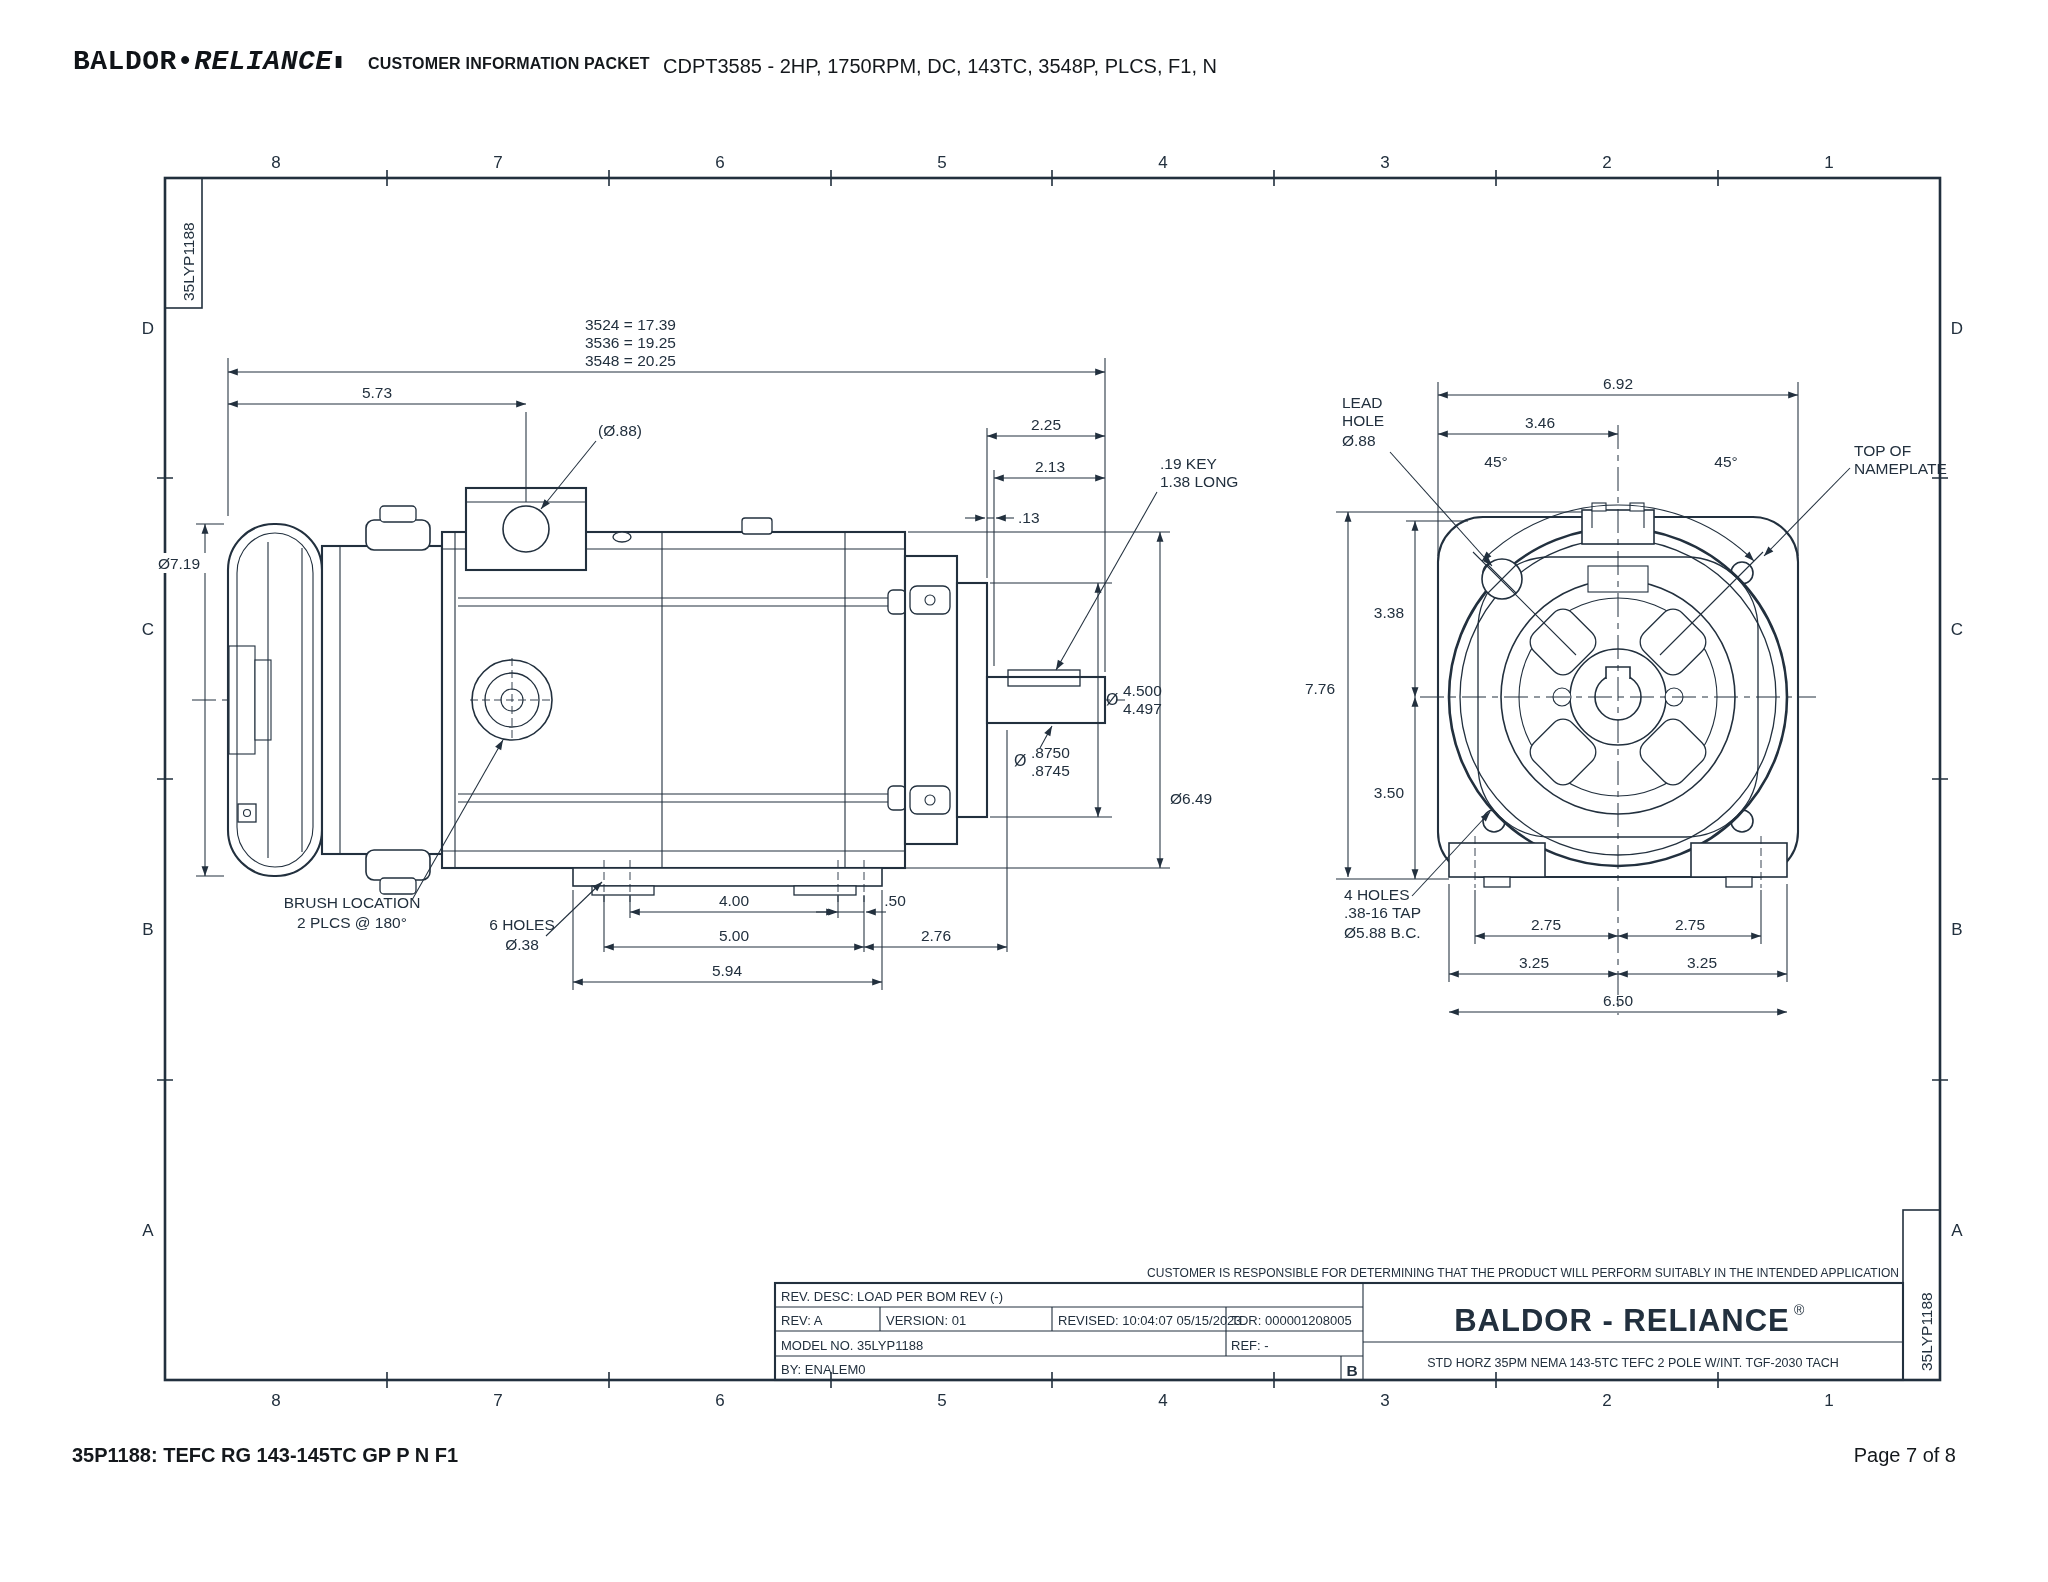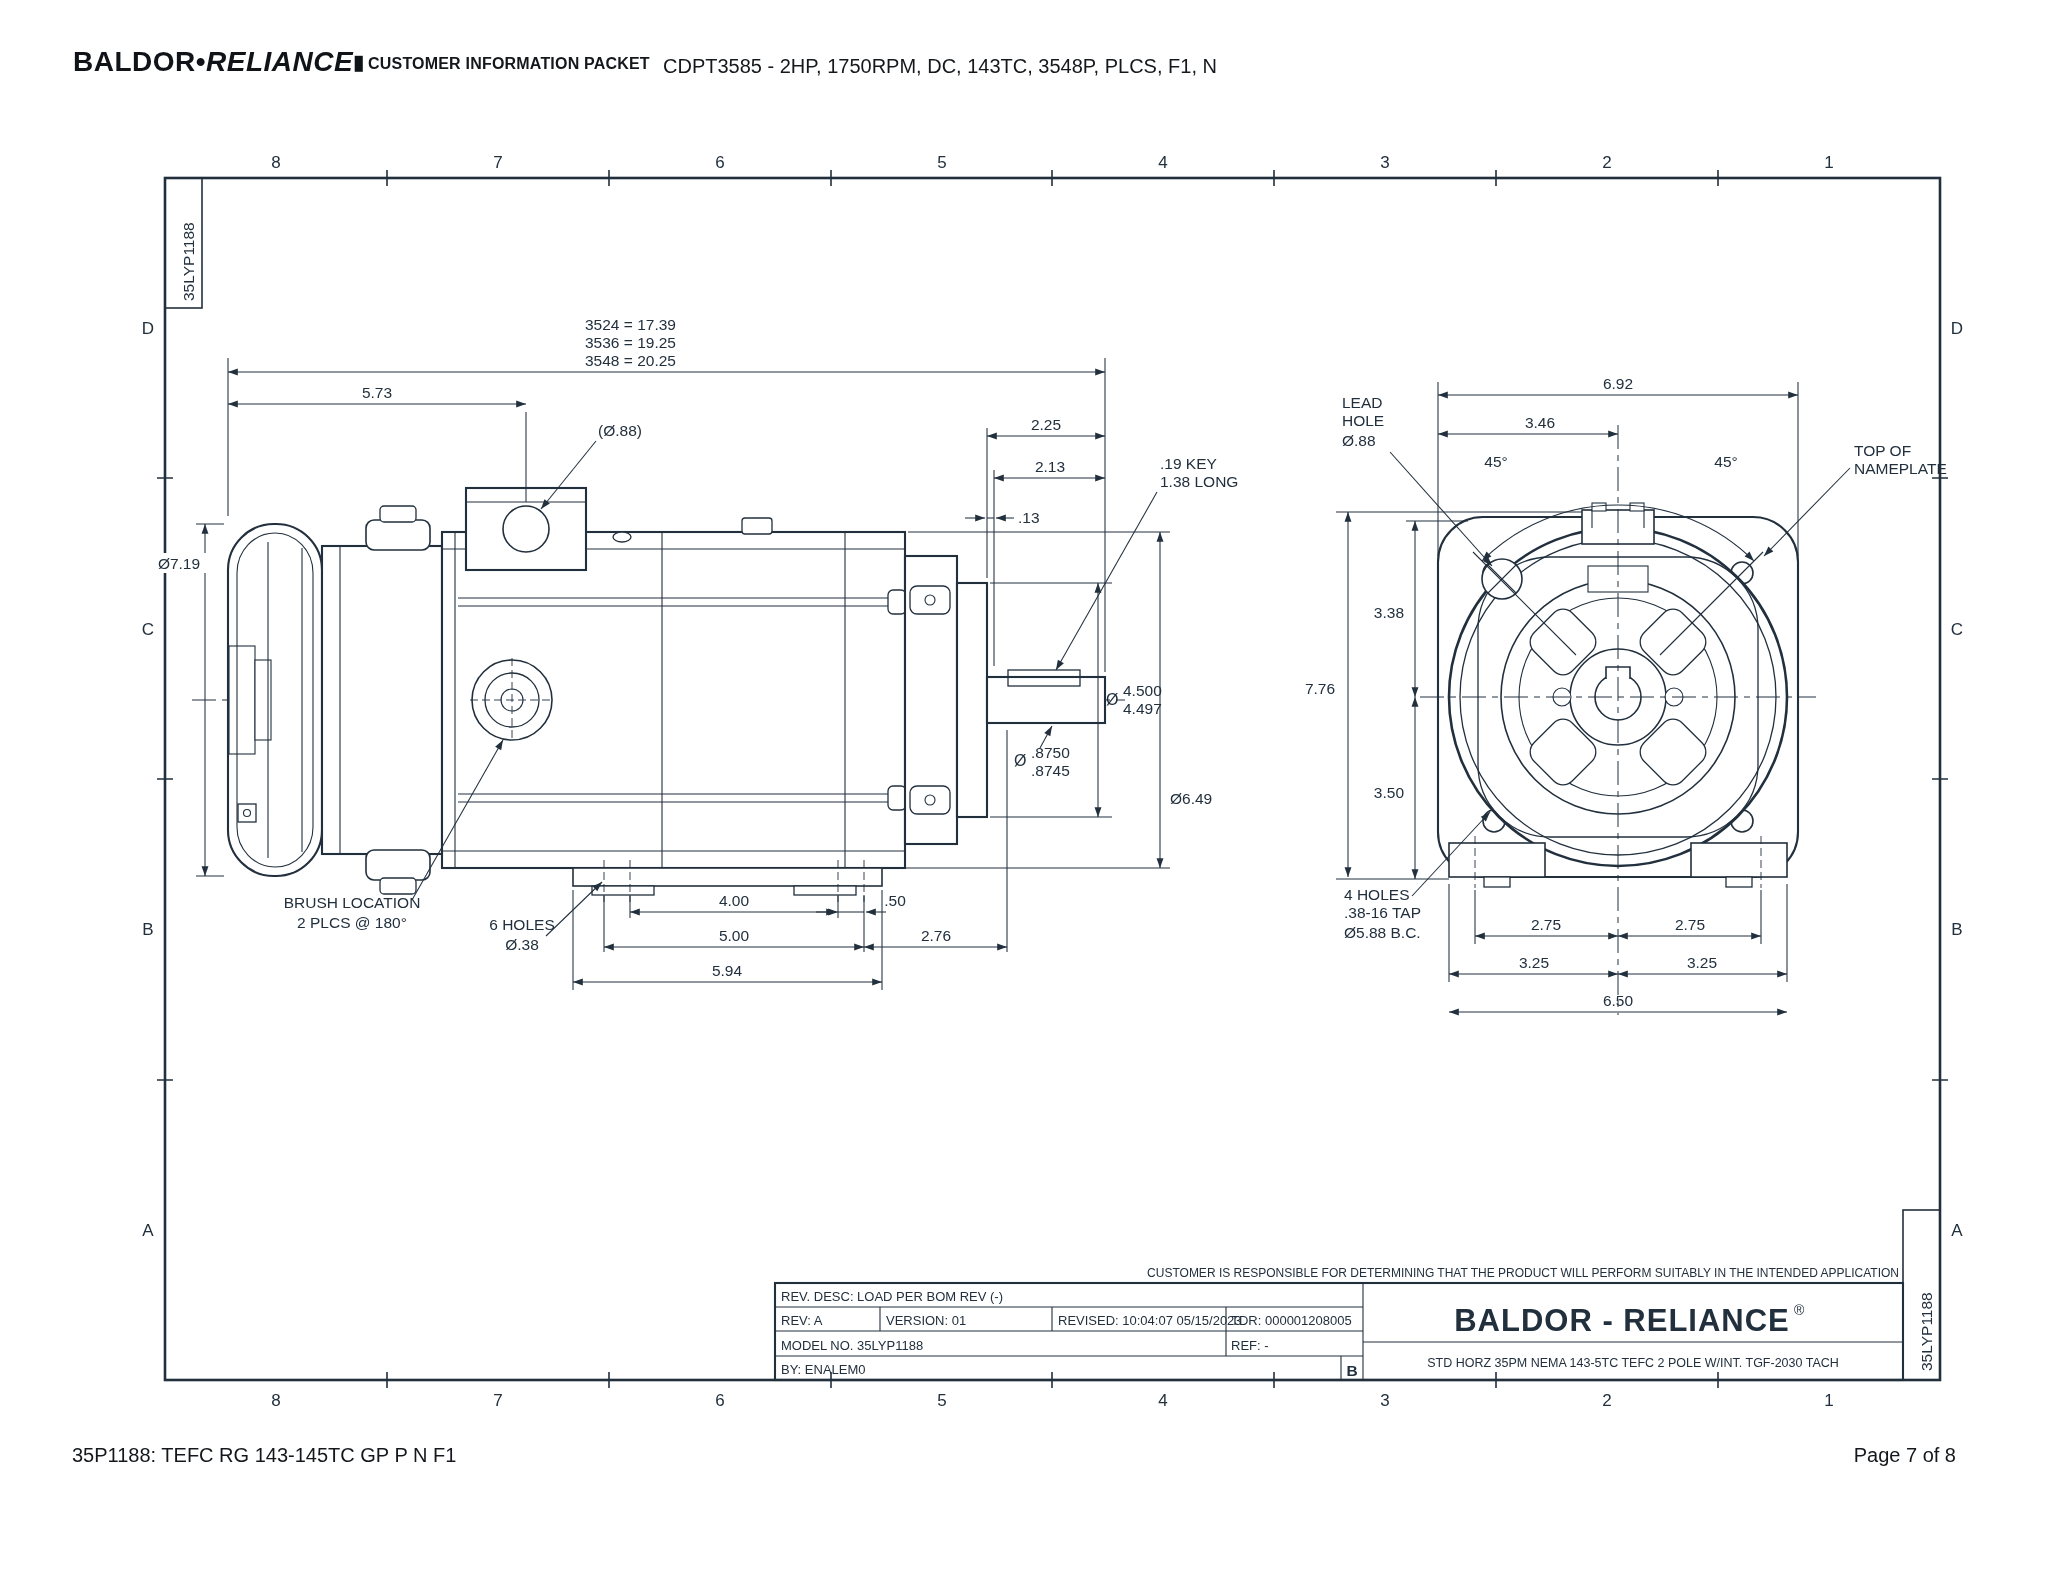--- a/index.html
+++ b/index.html
@@ -1,26 +1,26 @@
 <!DOCTYPE html>
 <html><head>
 <meta charset="utf-8">
 <style>
   :root{ --ink:#22303e; --paper:#ffffff; }
   html,body{margin:0;padding:0;background:#fff;}
   .sheet{position:relative;width:2048px;height:1582px;background:var(--paper);
          font-family:"Liberation Sans",sans-serif;color:#14181c;overflow:hidden;}
   .hdr{position:absolute;white-space:nowrap;}
-  .logo{left:73px;top:46px;font-size:28px;font-weight:bold;letter-spacing:.5px;color:#101418;}
+  .logo{left:73px;top:46px;font-size:28px;font-weight:bold;letter-spacing:.5px;color:#101418;font-family:Liberation Mono, monospace;}
   .logo .it{font-style:italic;}
   .logo .mk{font-size:20px;vertical-align:2px;}
   .pkt{left:368px;top:55px;font-size:16px;font-weight:bold;letter-spacing:.2px;}
   .prd{left:663px;top:55px;font-size:20px;}
   .ftr{position:absolute;top:1444px;font-size:20px;white-space:nowrap;}
-  .ftl{left:72px;font-weight:normal;}
+  .ftl{left:72px;font-weight:bold;}
   .ftrr{right:92px;}
   svg{position:absolute;left:0;top:0;}
   svg text{font-family:"Liberation Sans",sans-serif;fill:var(--ink);}
   .ln{stroke:var(--ink);fill:none;}
   .fw{fill:#fff;}
   .w1{stroke-width:1.1;} .w13{stroke-width:1.3;} .w15{stroke-width:1.6;}
   .w2{stroke-width:2.1;} .w25{stroke-width:2.6;}
   .dim{stroke:var(--ink);fill:none;stroke-width:1.05;}
   .cl{stroke:var(--ink);fill:none;stroke-width:1;stroke-dasharray:24 6 6 6;}
   .hid{stroke:var(--ink);fill:none;stroke-width:.9;stroke-dasharray:8 4;}

